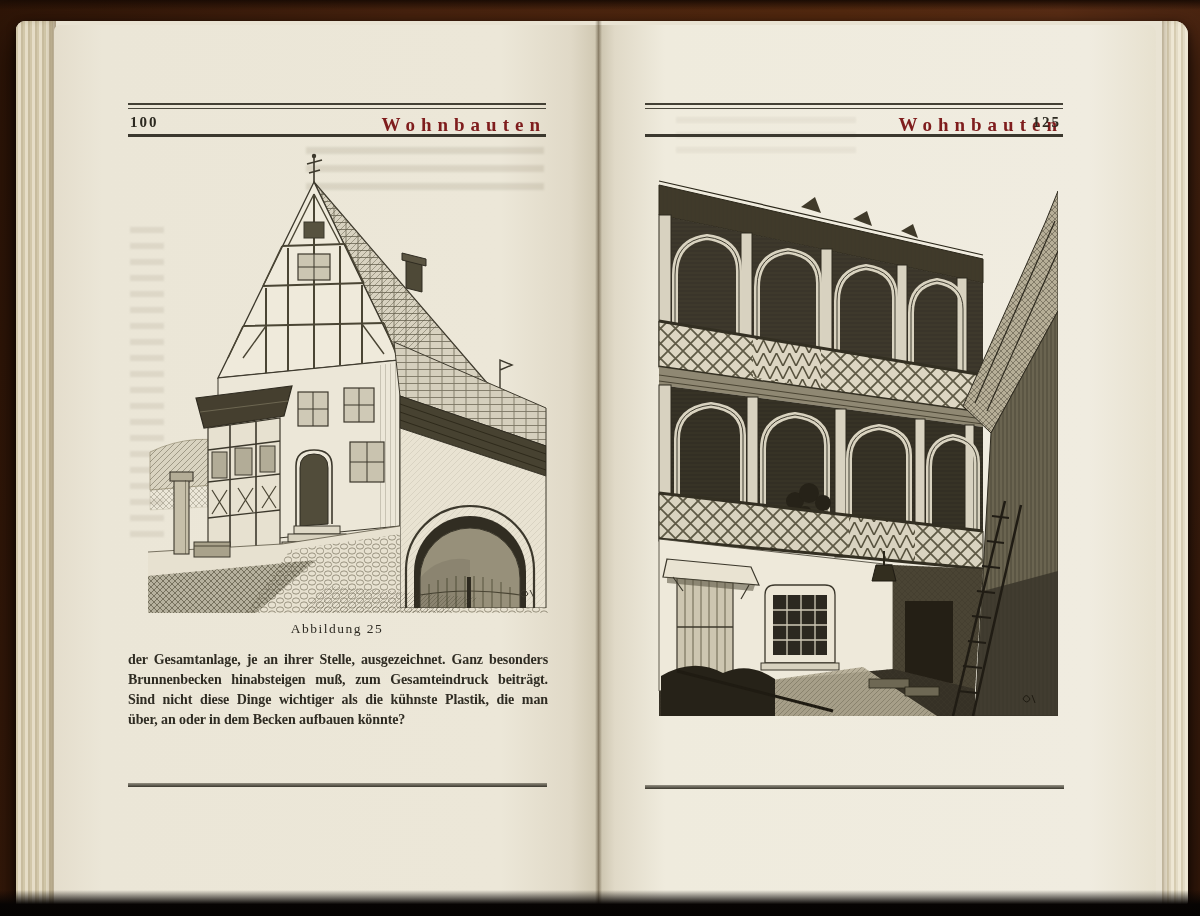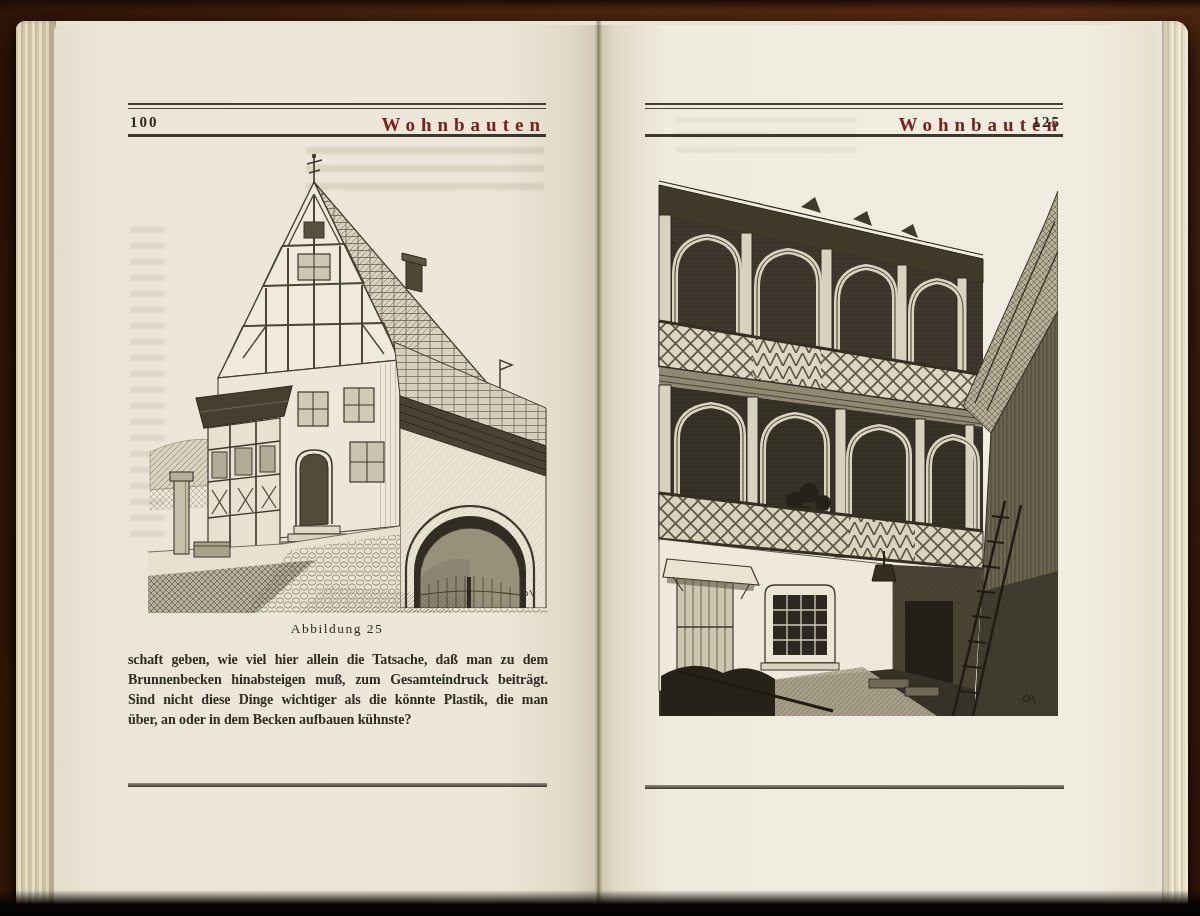--- a/index.html
+++ b/index.html
@@ -210,24 +210,24 @@
         <rect x="46" y="396" width="36" height="15" fill="#a9a28b" stroke="#3c382c" stroke-width="1"></rect>
         <path d="M46 400 H82" stroke="#4a4534" stroke-width="1"></path>
 
         <path d="M372 448 q4 -8 8 0 q-4 6 -8 0 M382 444 l4 8" stroke="#3c382c" stroke-width="1" fill="none"></path>
       </svg>
     </div>
 
     <div class="caption" style="left:112px;top:600px;">Abbildung 25</div>
 
     <div class="paragraph">
-      <div class="para-line">schaft geben, wie viel hier allein die Tatsache, daß man zu dem</div>
+      <div class="para-line">der Gesamtanlage, je an ihrer Stelle, ausgezeichnet. Ganz besonders</div>
       <div class="para-line">Brunnenbecken hinabsteigen muß, zum Gesamteindruck beiträgt.</div>
-      <div class="para-line">Sind nicht diese Dinge wichtiger als die könnte Plastik, die man</div>
-      <div class="para-line last">über, an oder in dem Becken aufbauen kühnste?</div>
+      <div class="para-line">Sind nicht diese Dinge wichtiger als die kühnste Plastik, die man</div>
+      <div class="para-line last">über, an oder in dem Becken aufbauen könnte?</div>
     </div>
 
     <div class="bottom-rule l"></div>
 
     <div class="figure" style="left:637px;top:150px;width:405px;height:545px;">
       <svg viewBox="0 0 405 545">
         <defs>
           <pattern id="bD" width="5" height="5" patternUnits="userSpaceOnUse">
               <path d="M0 5 L5 0" stroke="#4a4533" stroke-width="0.9"></path>
             </pattern>

